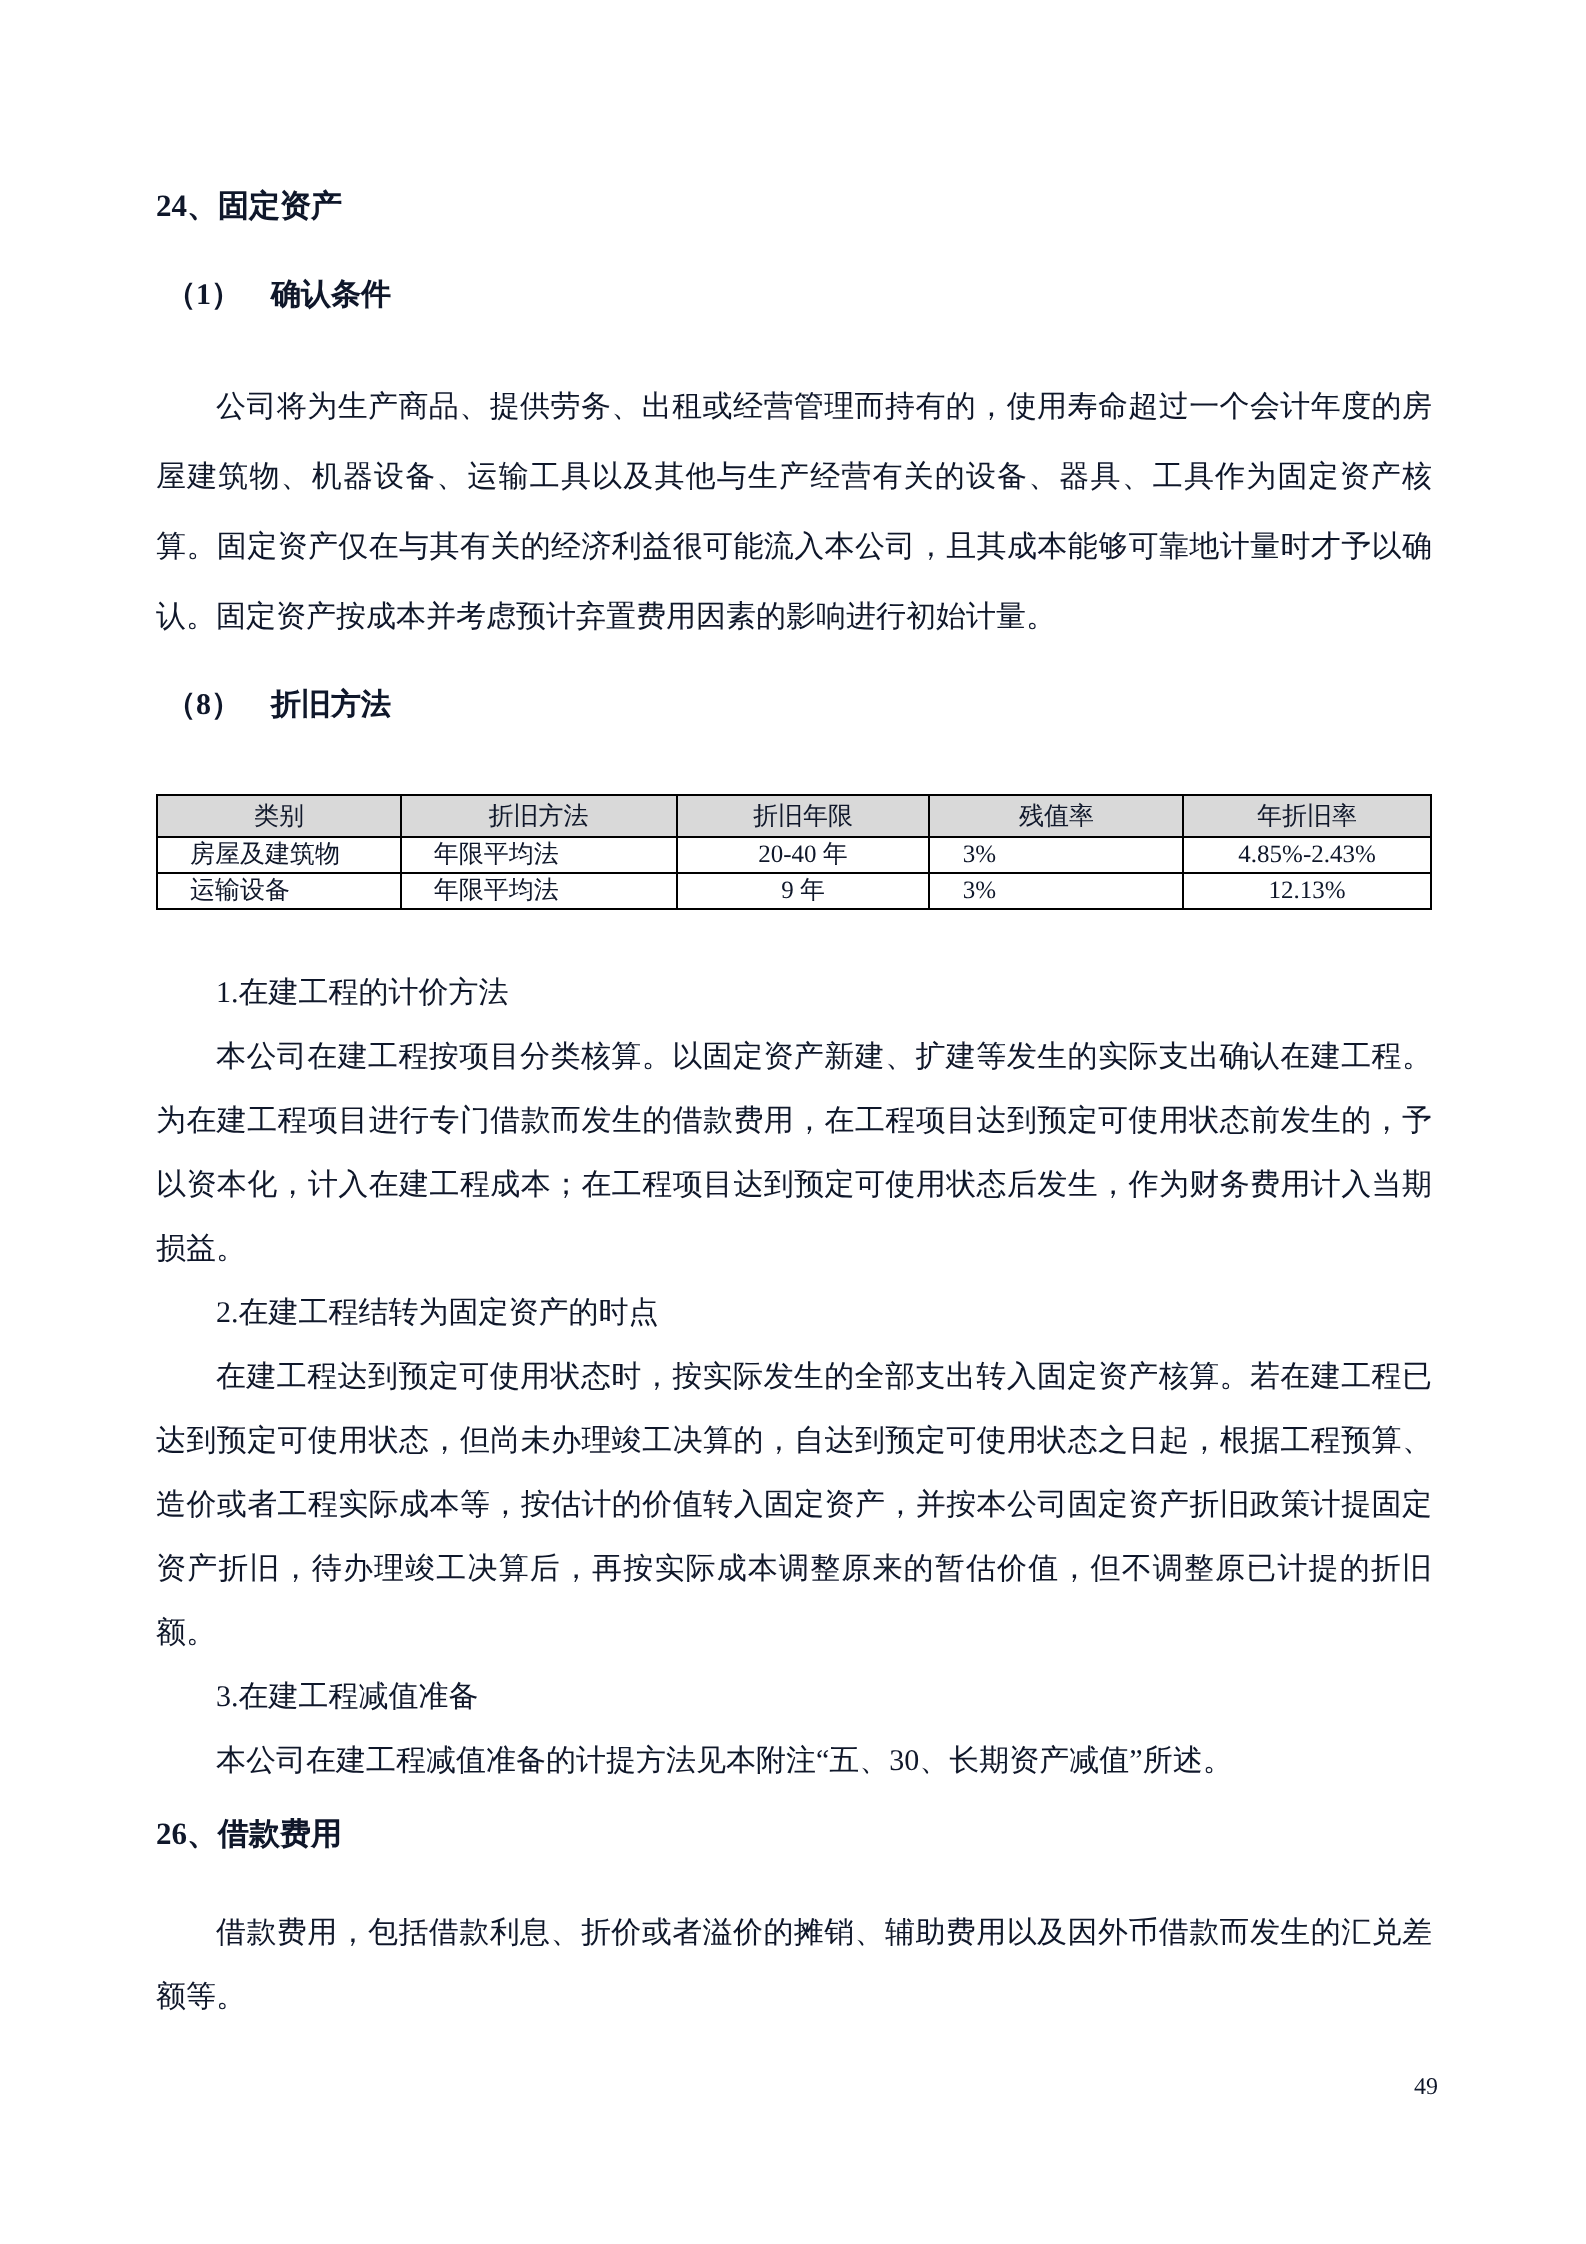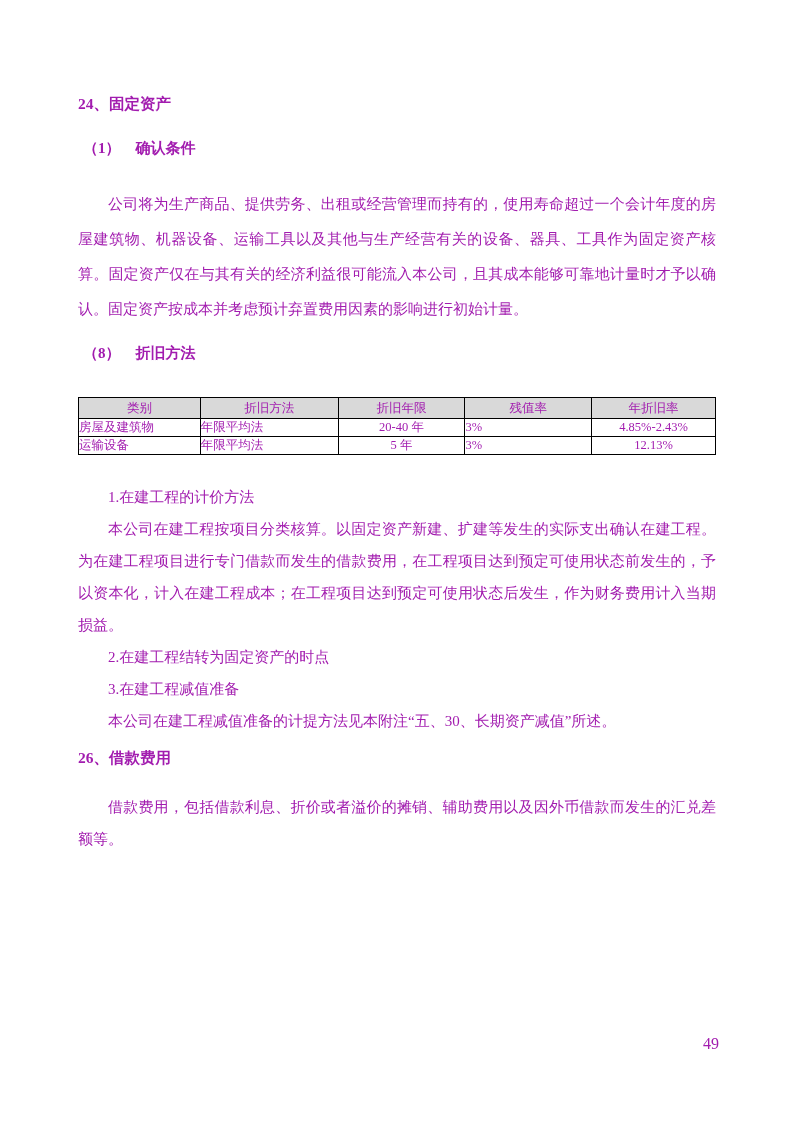--- a/index.html
+++ b/index.html
@@ -3,21 +3,21 @@
 <meta charset="utf-8">
 <style>
   * { margin: 0; padding: 0; box-sizing: border-box; }
   html, body { background: #ffffff; }
   .page {
     position: relative;
     width: 793px;
     height: 1122px;
     margin: 0 auto;
     background: #ffffff;
-    color: #a21caf;
+    color: #0f172a;
     font-family: "Liberation Serif", "DejaVu Serif", serif;
     padding: 93px 77px 0 78px;
     overflow: hidden;
   }
   .h1 {
     font-size: 15.5px;
     font-weight: bold;
     line-height: 22px;
   }
   .h2 {
@@ -47,36 +47,36 @@
   .mt-h26    { margin-top: 10px; }
   .mt-s26p1  { margin-top: 22px; }
   table.dep-table {
     width: 100%;
     border-collapse: collapse;
     font-size: 12.5px;
     border: 1.5px solid #000;
   }
   .dep-table th, .dep-table td {
     border: 1px solid #000;
-    padding: 0 0;
+    padding: 0 16px;
     font-weight: normal;
     white-space: nowrap;
   }
   .dep-table thead th {
     text-align: center;
     height: 21px;
   }
   .dep-table tbody td { height: 17px; }
   .cell-left   { text-align: left; }
   .cell-center { text-align: center; }
   .page-number {
     position: absolute;
     top: 1036px;
     right: 74px;
-    font-size: 16px;
+    font-size: 12px;
     line-height: 15px;
   }
 </style>
 </head>
 <body>
 
 <div class="page">
 
   <div class="h1">24、固定资产</div>
 
@@ -107,31 +107,32 @@
       <tr>
         <td class="cell-left">房屋及建筑物</td>
         <td class="cell-left">年限平均法</td>
         <td class="cell-center">20-40 年</td>
         <td class="cell-left">3%</td>
         <td class="cell-center">4.85%-2.43%</td>
       </tr>
       <tr>
         <td class="cell-left">运输设备</td>
         <td class="cell-left">年限平均法</td>
-        <td class="cell-center">5 年</td>
+        <td class="cell-center">9 年</td>
         <td class="cell-left">3%</td>
         <td class="cell-center">12.13%</td>
       </tr>
     </tbody>
   </table>
 
 
   <p class="para-tight mt-s25p1">1.在建工程的计价方法</p>
   <p class="para-tight">本公司在建工程按项目分类核算。以固定资产新建、扩建等发生的实际支出确认在建工程。为在建工程项目进行专门借款而发生的借款费用，在工程项目达到预定可使用状态前发生的，予以资本化，计入在建工程成本；在工程项目达到预定可使用状态后发生，作为财务费用计入当期损益。</p>
   <p class="para-tight">2.在建工程结转为固定资产的时点</p>
+  <p class="para-tight">在建工程达到预定可使用状态时，按实际发生的全部支出转入固定资产核算。若在建工程已达到预定可使用状态，但尚未办理竣工决算的，自达到预定可使用状态之日起，根据工程预算、造价或者工程实际成本等，按估计的价值转入固定资产，并按本公司固定资产折旧政策计提固定资产折旧，待办理竣工决算后，再按实际成本调整原来的暂估价值，但不调整原已计提的折旧额。</p>
   <p class="para-tight">3.在建工程减值准备</p>
   <p class="para-tight">本公司在建工程减值准备的计提方法见本附注“五、30、长期资产减值”所述。</p>
 
   <div class="h1 mt-h26">26、借款费用</div>
 
   <p class="para-tight mt-s26p1">借款费用，包括借款利息、折价或者溢价的摊销、辅助费用以及因外币借款而发生的汇兑差额等。</p>
 
   <div class="page-number">49</div>
 
 </div>

